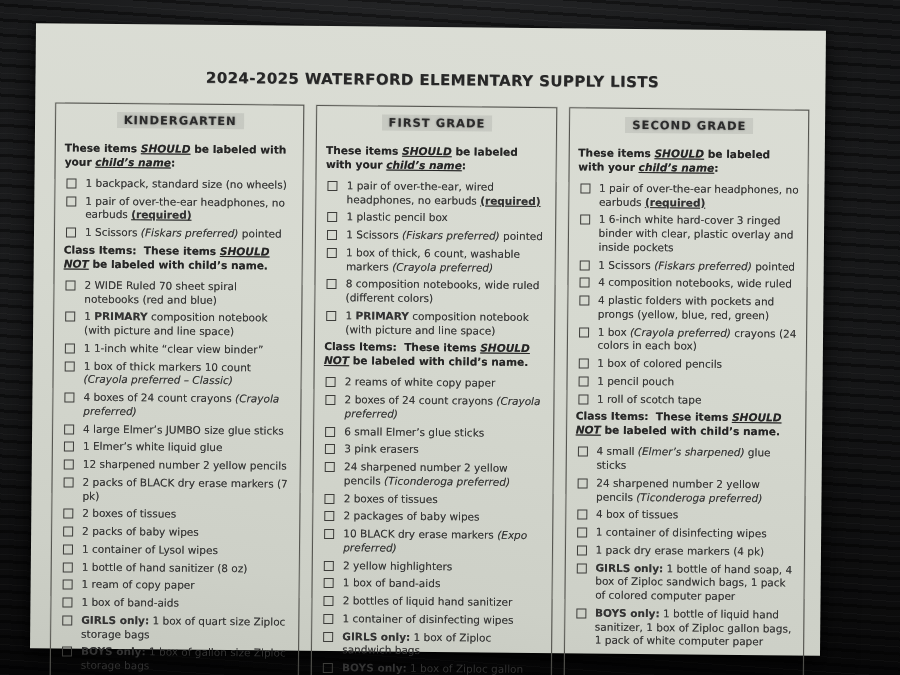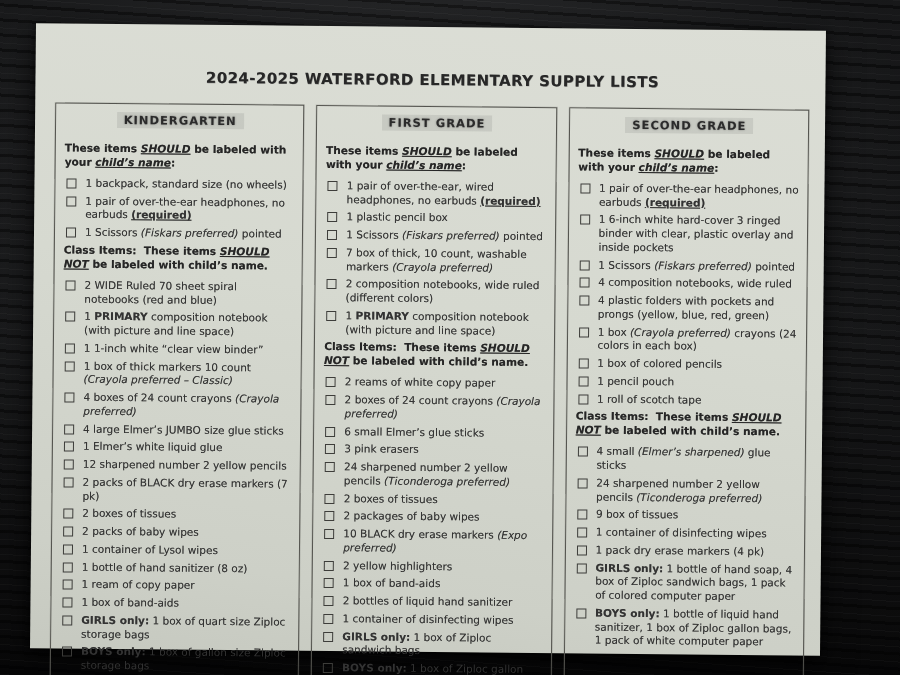--- a/index.html
+++ b/index.html
@@ -181,25 +181,25 @@
           <div class="item">
             <span class="cb"></span>
             <span class="txt"><span>1 plastic pencil box</span></span>
           </div>
           <div class="item">
             <span class="cb"></span>
             <span class="txt"><span>1 Scissors </span><span class="i">(Fiskars preferred)</span><span> pointed</span></span>
           </div>
           <div class="item">
             <span class="cb"></span>
-            <span class="txt"><span>7 box of thick, 10 count, washable markers </span><span class="i">(Crayola preferred)</span></span>
-          </div>
-          <div class="item">
-            <span class="cb"></span>
-            <span class="txt"><span>2 composition notebooks, wide ruled (different colors)</span></span>
+            <span class="txt"><span>1 box of thick, 6 count, washable markers </span><span class="i">(Crayola preferred)</span></span>
+          </div>
+          <div class="item">
+            <span class="cb"></span>
+            <span class="txt"><span>8 composition notebooks, wide ruled (different colors)</span></span>
           </div>
           <div class="item">
             <span class="cb"></span>
             <span class="txt"><span>1 </span><span class="b">PRIMARY</span><span> composition notebook (with picture and line space)</span></span>
           </div>
           <p class="sec-heading"><span class="b">Class Items:&nbsp; These items </span><span class="b i u">SHOULD NOT</span><span class="b"> be labeled with child’s name.</span></p>
           <div class="item">
             <span class="cb"></span>
             <span class="txt"><span>2 reams of white copy paper</span></span>
           </div>
@@ -303,21 +303,21 @@
           <div class="item">
             <span class="cb"></span>
             <span class="txt"><span>4 small </span><span class="i">(Elmer’s sharpened)</span><span> glue sticks</span></span>
           </div>
           <div class="item">
             <span class="cb"></span>
             <span class="txt"><span>24 sharpened number 2 yellow pencils </span><span class="i">(Ticonderoga preferred)</span></span>
           </div>
           <div class="item">
             <span class="cb"></span>
-            <span class="txt"><span>9 box of tissues</span></span>
+            <span class="txt"><span>4 box of tissues</span></span>
           </div>
           <div class="item">
             <span class="cb"></span>
             <span class="txt"><span>1 container of disinfecting wipes</span></span>
           </div>
           <div class="item">
             <span class="cb"></span>
             <span class="txt"><span>1 pack dry erase markers (4 pk)</span></span>
           </div>
           <div class="item">

